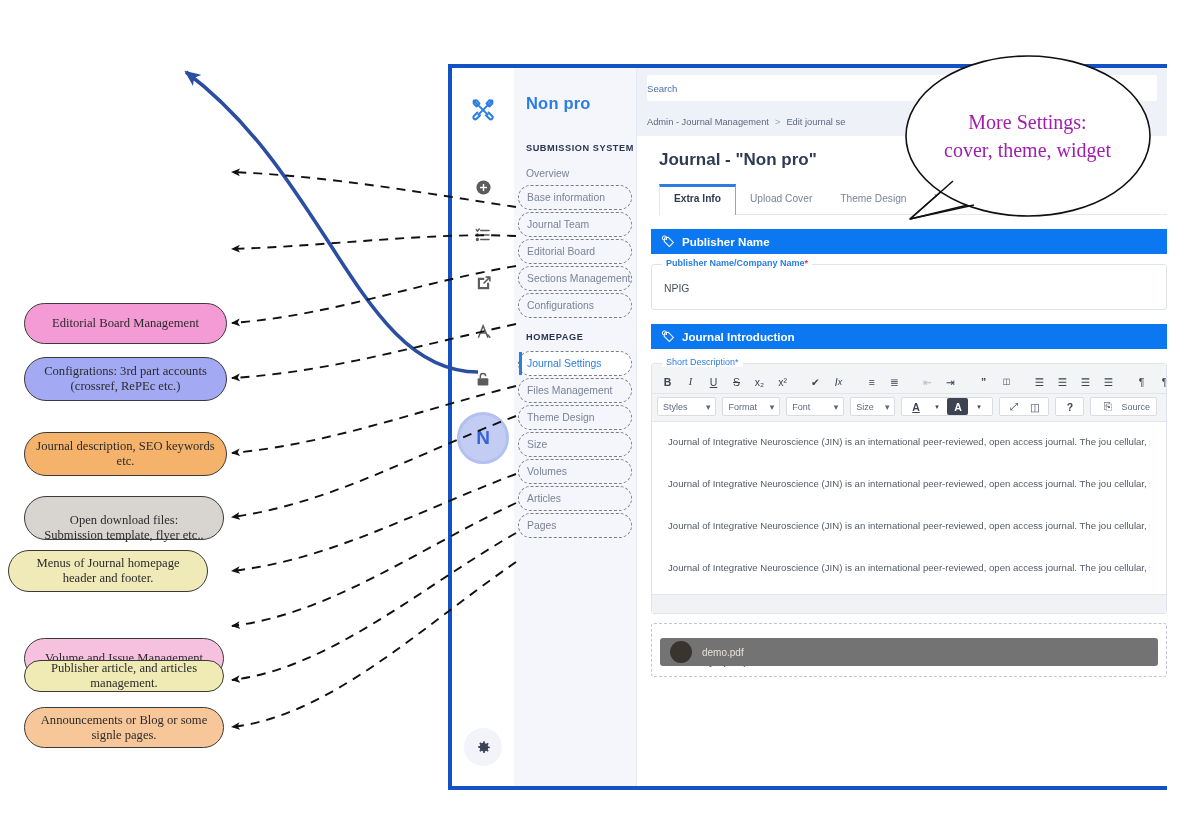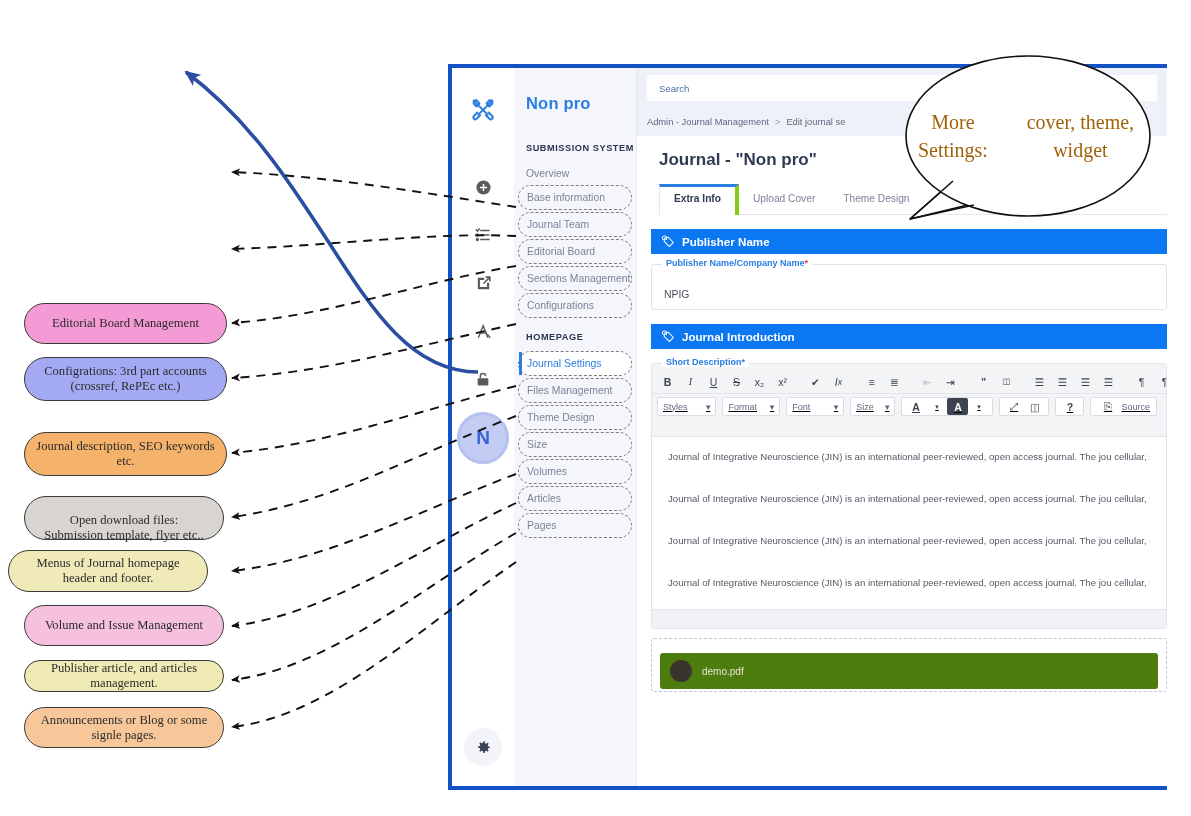--- a/index.html
+++ b/index.html
@@ -40,23 +40,23 @@
     color:#ffffff;
     z-index:20;
   }
 
   
   #speech{
     position:absolute;left:900px;top:54px;width:255px;height:160px;z-index:60;
   }
   #speech .balloon-text{
     position:absolute;left:0;top:0;width:255px;height:160px;
-    display:flex;flex-direction:row;align-items:center;justify-content:center;
+    display:flex;flex-direction:column;align-items:center;justify-content:center;
     font-family:"Liberation Serif", serif;
-    font-size:20px;line-height:28px;color:#a16207;text-align:center;
+    font-size:20px;line-height:28px;color:#a21caf;text-align:center;
     pointer-events:none;
   }
 
   
   #app{
     position:absolute;left:448px;top:64px;width:719px;height:726px;
     border:4px solid #1352c4;border-right:none;
     background:#ffffff;overflow:hidden;z-index:10;
     box-sizing:border-box;
   }
@@ -107,55 +107,55 @@
     border:1.4px dashed #7d7d7d;border-radius:14px;
     margin:0 4px 2px 4px;padding-left:8px;
   }
   .nav .item.ring.active{padding-left:8px;}
 
   
   .main{flex:1 1 auto;background:#ffffff;position:relative;overflow:hidden;}
   .topbar{height:40px;background:#eef1f8;display:flex;align-items:center;padding:0 10px;}
   .search-box{
     background:#ffffff;height:26px;flex:1 1 auto;border-radius:2px;
-    display:flex;align-items:center;padding-left:12px;
+    display:flex;align-items:center;
     font-size:9.6px;color:#4a6ea9;
   }
   .crumbbar{height:28px;background:#eef1f8;display:flex;align-items:center;padding-left:10px;
     font-size:9.3px;color:#5d6880;}
   .crumbbar .sep{margin:0 6px;color:#98a1b5;}
   .pagehead{padding:14px 0 0 22px;}
   .pagehead h1{margin:0;font-size:17px;color:#2f3a53;font-weight:700;}
   .tabs{display:flex;gap:0;margin:14px 0 0 22px;border-bottom:1px solid #e3e7ef;}
   .tab{
     font-size:10.2px;color:#7b8397;padding:9px 14px 10px 14px;position:relative;
   }
   .tab.active{color:#2f3a53;font-weight:700;border-top:3px solid #2a7de1;
-    border-left:1px solid #e3e7ef;border-right:4px solid #84cc16;background:#fff;
+    border-left:1px solid #e3e7ef;border-right:1px solid #84cc16;background:#fff;
     margin-bottom:-1px;padding-top:6px;}
   .section-bar{
     background:#0b77f0;color:#fff;height:25px;display:flex;align-items:center;
     padding-left:10px;font-size:11.6px;font-weight:600;margin:14px 0 0 14px;
   }
   .section-bar .tagico{margin-right:7px;font-size:11px;}
   .field{
     margin:10px 0 0 14px;border:1px solid #dfe3ec;border-radius:3px;height:44px;position:relative;
     background:#fff;
   }
   .field .lbl{
     position:absolute;top:-7px;left:10px;background:#fff;padding:0 4px;
     font-size:9px;font-weight:700;color:#2a7de1;
   }
   .field .req{color:#e03a3a;}
-  .field .val{position:absolute;left:12px;top:24px;font-size:10.4px;color:#4a4f5c;}
+  .field .val{position:absolute;left:12px;top:18px;font-size:10.4px;color:#4a4f5c;}
 
   .editor{margin:14px 0 0 14px;border:1px solid #dfe3ec;border-radius:3px;background:#fff;position:relative;}
   .editor .lbl{
     position:absolute;top:-7px;left:10px;background:#fff;padding:0 4px;
-    font-size:9px;font-weight:700;color:#2a7de1;
+    font-size:9px;font-weight:400;color:#2a7de1;
   }
   .tb-row{display:flex;align-items:center;background:#f3f4f6;border-bottom:1px solid #e3e5ea;
     padding:3px 5px;gap:2px;flex-wrap:nowrap;overflow:hidden;}
   .tb-btn{
     min-width:17px;height:17px;display:flex;align-items:center;justify-content:center;
     font-size:10.5px;color:#3d4350;padding:0 2px;
   }
   .tb-sep{width:1px;height:14px;background:#d4d7de;margin:0 4px;}
   .tb-combo{
     background:#fff;border:1px solid #d9dce3;border-radius:2px;height:17px;
@@ -167,21 +167,21 @@
   .ed-p{
     font-size:9.6px;color:#555a66;line-height:16px;margin:0 0 26px 0;
     white-space:nowrap;overflow:hidden;
   }
   .ed-foot{height:18px;background:#f1f2f5;border-top:1px solid #e3e5ea;}
 
   .flyer{margin:9px 0 0 14px;position:relative;border:1px dashed #bfc5d2;border-radius:3px;height:52px;}
   .flyer .lbl{position:absolute;top:-7px;left:10px;background:#fff;padding:0 4px;
     font-size:9px;font-weight:700;color:#2a7de1;margin-top:40px;}
   .flyer .filerow{
-    position:absolute;left:8px;right:8px;top:14px;height:36px;background:#4d7c0f;border-radius:3px;
+    position:absolute;left:8px;right:8px;top:14px;height:28px;background:#737373;border-radius:3px;
     display:flex;align-items:center;padding-left:10px;
   }
   .flyer .filerow .dot{width:22px;height:22px;border-radius:50%;background:#3a342f;margin-right:10px;}
   .flyer .filerow .fname{color:#e8e2db;font-size:10px;}
 </style>
 </head>
 <body>
 
 <div id="stage">
 
@@ -333,21 +333,21 @@
             <span class="tb-btn">☰</span>
             <span class="tb-btn">☰</span>
             <span class="tb-btn">☰</span>
             <span class="tb-sep"></span>
             <span class="tb-btn">¶</span>
             <span class="tb-btn">¶</span>
             <span class="tb-sep"></span>
 
           </div>
 
-          <div class="tb-row" style="padding-bottom:20px;text-decoration:underline;">
+          <div class="tb-row" style="padding-bottom:5px;">
             <span class="tb-combo" style="width:60px;">
               <span>Styles</span>
               <span>▾</span>
             </span>
             <span class="tb-combo" style="width:58px;">
               <span>Format</span>
               <span>▾</span>
             </span>
             <span class="tb-combo" style="width:58px;">
               <span>Font</span>
@@ -415,21 +415,21 @@
 
   <div class="callout" style="left:24px;top:496px;width:200px;height:44px;background:#d8d4d0;">
     <span style="white-space:pre-line;margin-top:20px;">Open download files:
 Submission template, flyer etc..</span>
   </div>
 
   <div class="callout" style="left:8px;top:550px;width:200px;height:42px;background:#f0eab8;">
     <span>Menus of Journal homepage header and footer.</span>
   </div>
 
-  <div class="callout" style="left:24px;top:605px;width:200px;height:41px;background:#f6c0df;">
+  <div class="callout" style="left:24px;top:638px;width:200px;height:41px;background:#f6c0df;">
     <span>Volume and Issue Management</span>
   </div>
 
   <div class="callout" style="left:24px;top:660px;width:200px;height:32px;background:#f0ebb4;">
     <span>Publisher article, and articles management.</span>
   </div>
 
   <div class="callout" style="left:24px;top:707px;width:200px;height:41px;background:#f7c79a;">
     <span>Announcements or Blog or some signle pages.</span>
   </div>

